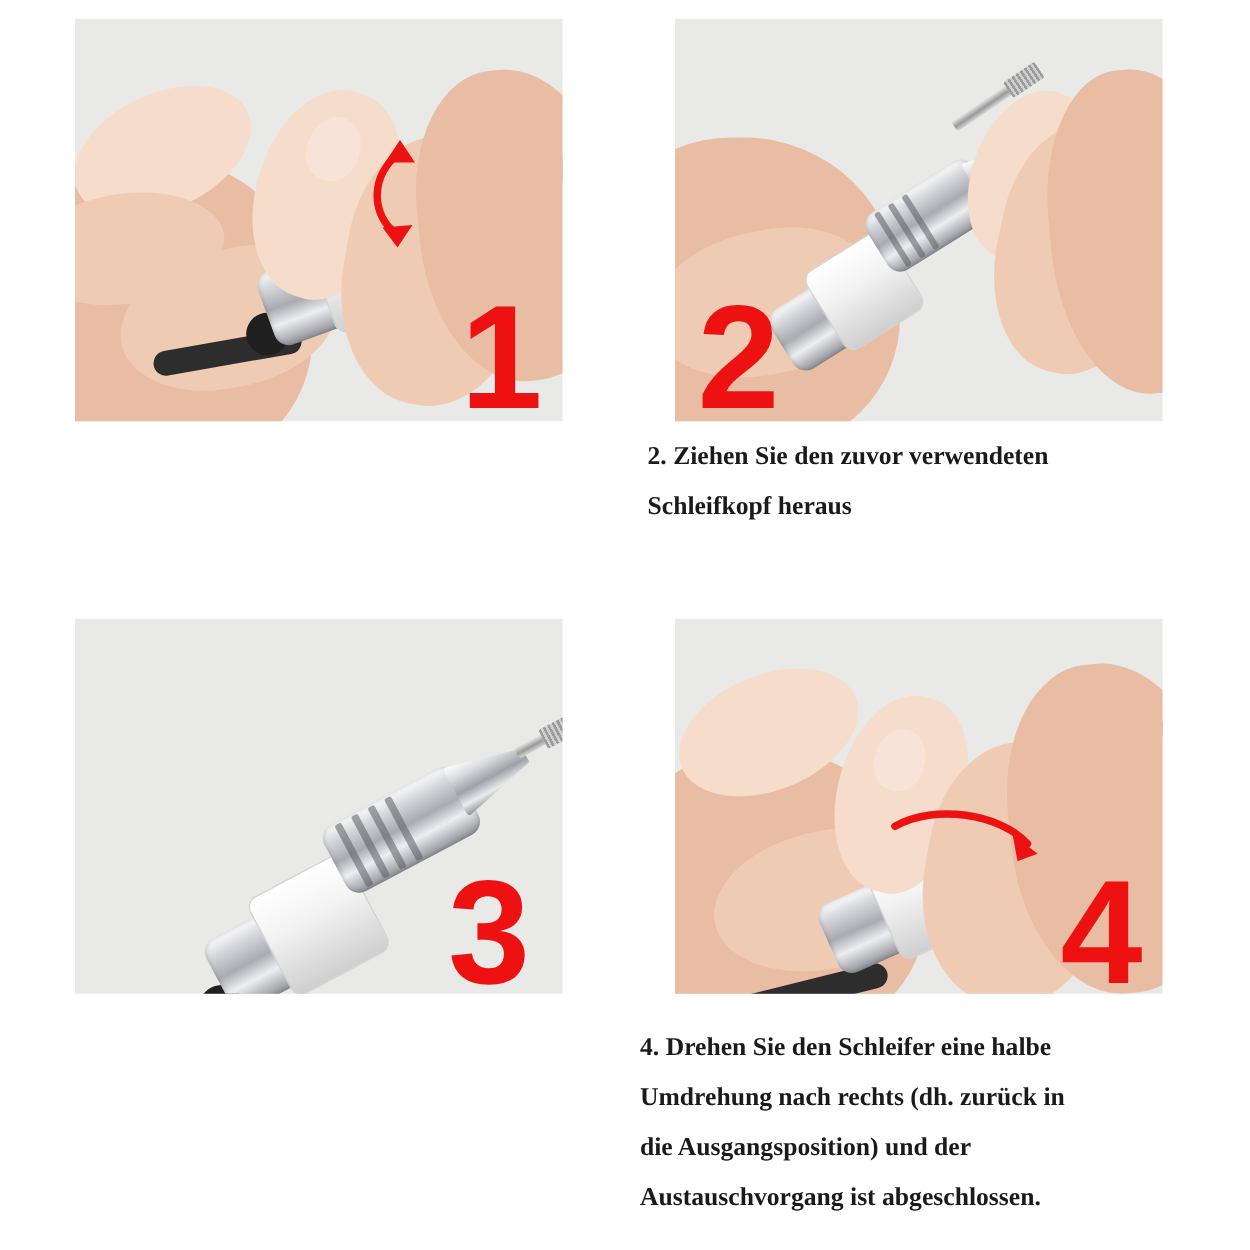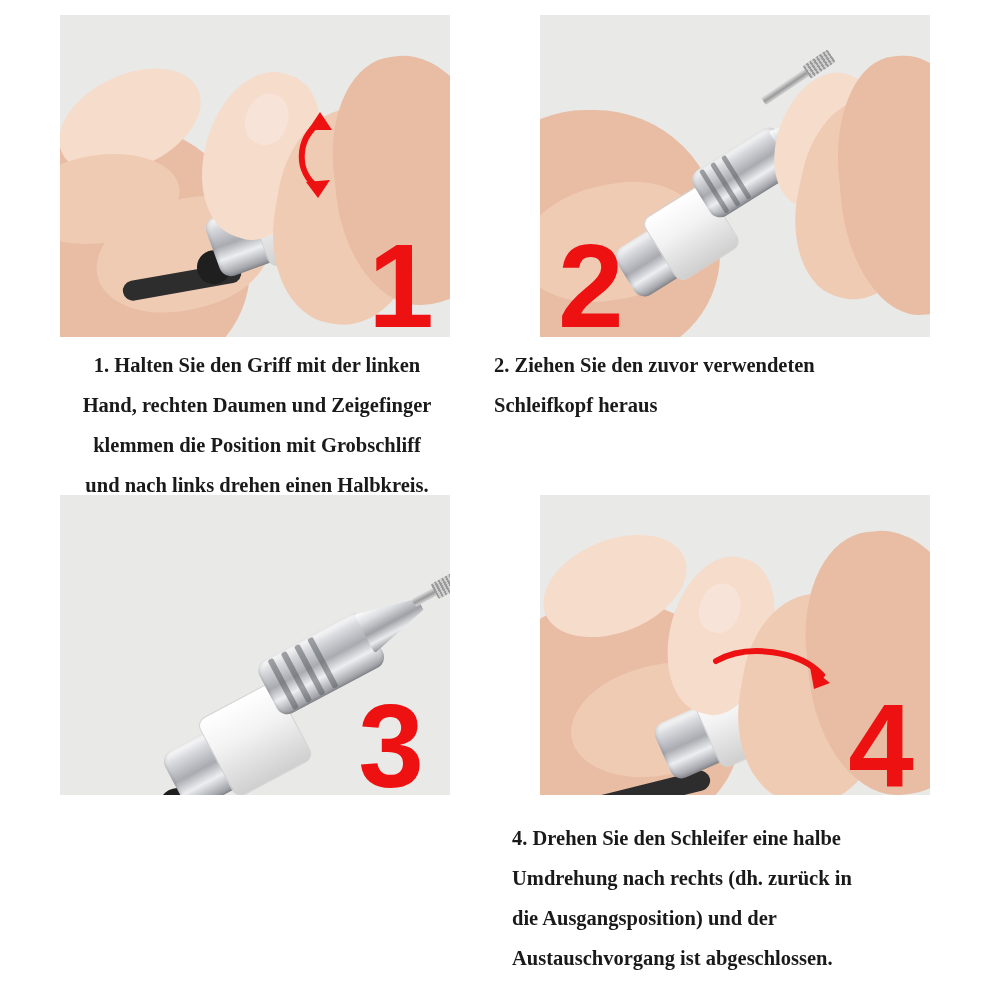--- a/index.html
+++ b/index.html
@@ -148,24 +148,20 @@
       <svg class="arrow-svg" style="left:230px; top:95px;" width="70" height="90" viewBox="0 0 70 90">
         <path d="M30 12 C6 30, 6 62, 28 78" stroke="#ee1111" stroke-width="6" fill="none" stroke-linecap="round"></path>
         <polygon points="30,2 42,20 18,20" fill="#ee1111"></polygon>
         <polygon points="28,88 40,70 16,72" fill="#ee1111"></polygon>
       </svg>
 
       <div class="step-num" style="right:18px; bottom:-8px; font-size:118px;">1</div>
     </div>
   </div>
 
-  <div class="caption centered-lines" style="left:22px; top:345px; width:470px;">1. Halten Sie den Griff mit der linken
-Hand, rechten Daumen und Zeigefinger
-klemmen die Position mit Grobschliff
-und nach links drehen einen Halbkreis.</div>
 
   <div class="panel" style="left:540px; top:15px; width:390px; height:322px;">
     <div class="photo">
 
       <div class="blob skin-b" style="left:-70px; top:95px; width:250px; height:250px; border-radius:48% 52% 44% 56%;"></div>
       <div class="blob skin-a" style="left:-20px; top:170px; width:180px; height:115px; border-radius:55% 45% 50% 50%; transform:rotate(-10deg);"></div>
 
       <div class="tool" style="left:-10px; top:60px; width:300px; height:200px; transform:rotate(-32deg);">
         <div class="barrel" style="left:50px; top:130px; width:110px; height:56px;"></div>
         <div class="collar" style="left:92px; top:118px; width:72px; height:72px; border-radius:10px;"></div>
@@ -182,21 +178,21 @@
       </div>
 
       <div class="blob skin-c" style="left:238px; top:55px; width:90px; height:140px; border-radius:52% 48% 45% 55%; transform:rotate(22deg);"></div>
       <div class="blob skin-a" style="left:258px; top:85px; width:130px; height:200px; border-radius:45% 55% 50% 50%; transform:rotate(12deg);"></div>
       <div class="blob skin-b" style="left:300px; top:40px; width:150px; height:260px; border-radius:45% 55% 50% 50%; transform:rotate(-5deg);"></div>
 
       <div class="step-num" style="left:18px; bottom:-8px; font-size:118px;">2</div>
     </div>
   </div>
 
-  <div class="caption" style="left:494px; top:345px; width:470px;">2. Ziehen Sie den zuvor verwendeten
+  <div class="caption" style="left:518px; top:345px; width:470px;">2. Ziehen Sie den zuvor verwendeten
 Schleifkopf heraus</div>
 
   <div class="panel" style="left:60px; top:495px; width:390px; height:300px;">
     <div class="photo">
 
       <div class="tool" style="left:-20px; top:10px; width:420px; height:280px; transform:rotate(-28deg);">
 
         <div class="capring" style="left:52px; top:230px; width:36px; height:36px;"></div>
         <div class="barrel" style="left:78px; top:196px; width:130px; height:64px;"></div>
         <div class="collar" style="left:126px; top:182px; width:86px; height:86px; border-radius:10px;"></div>

